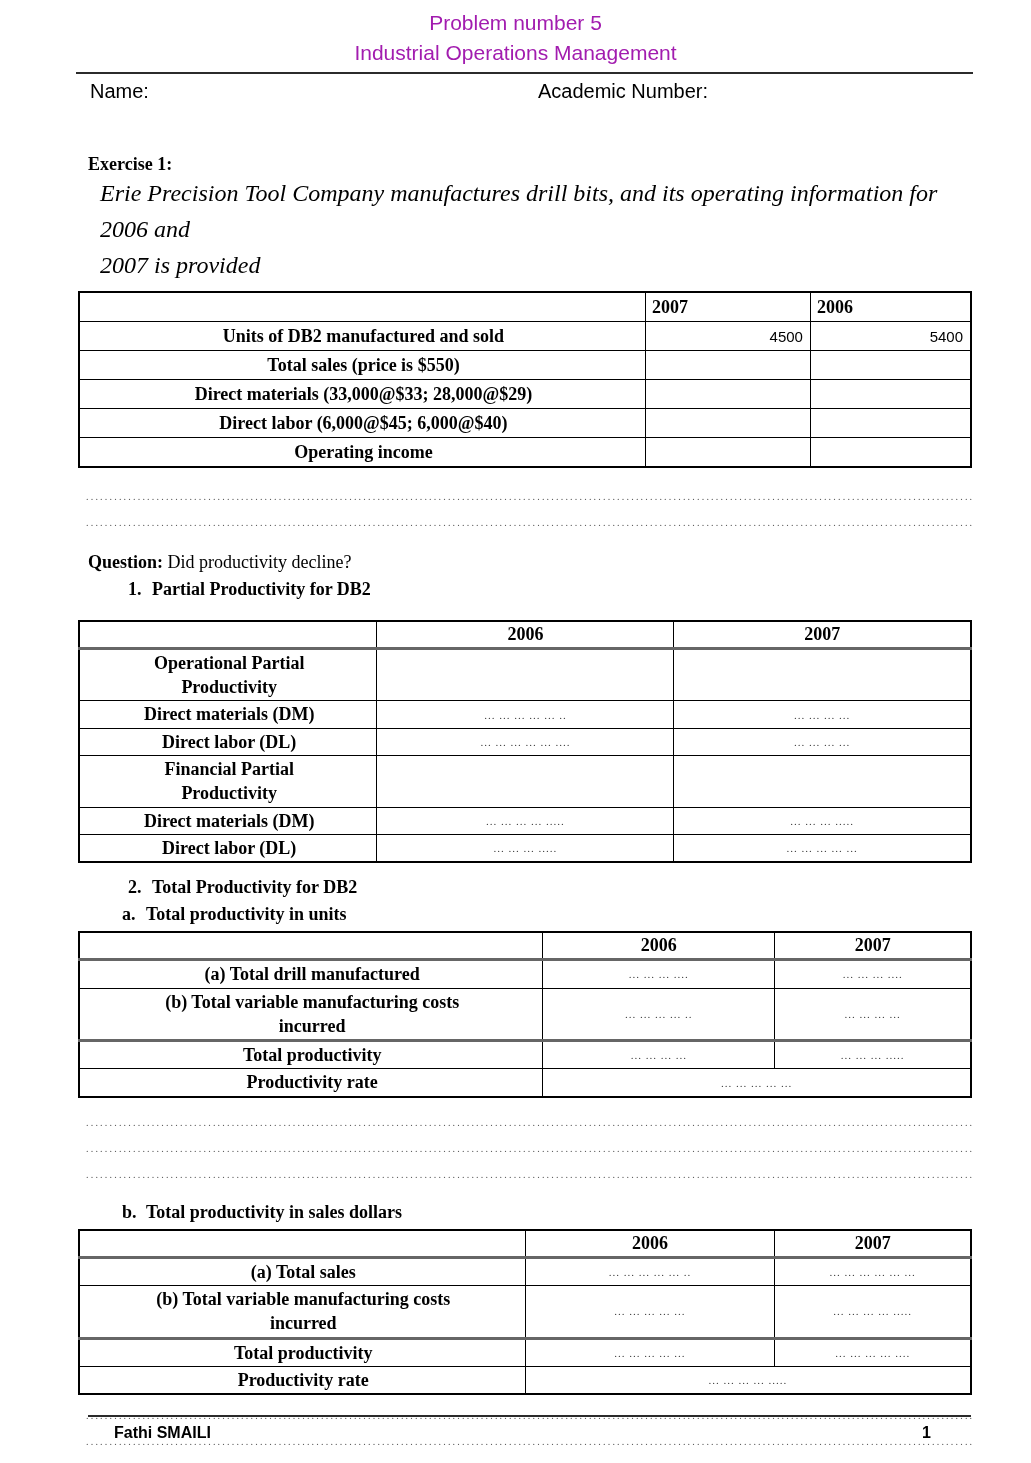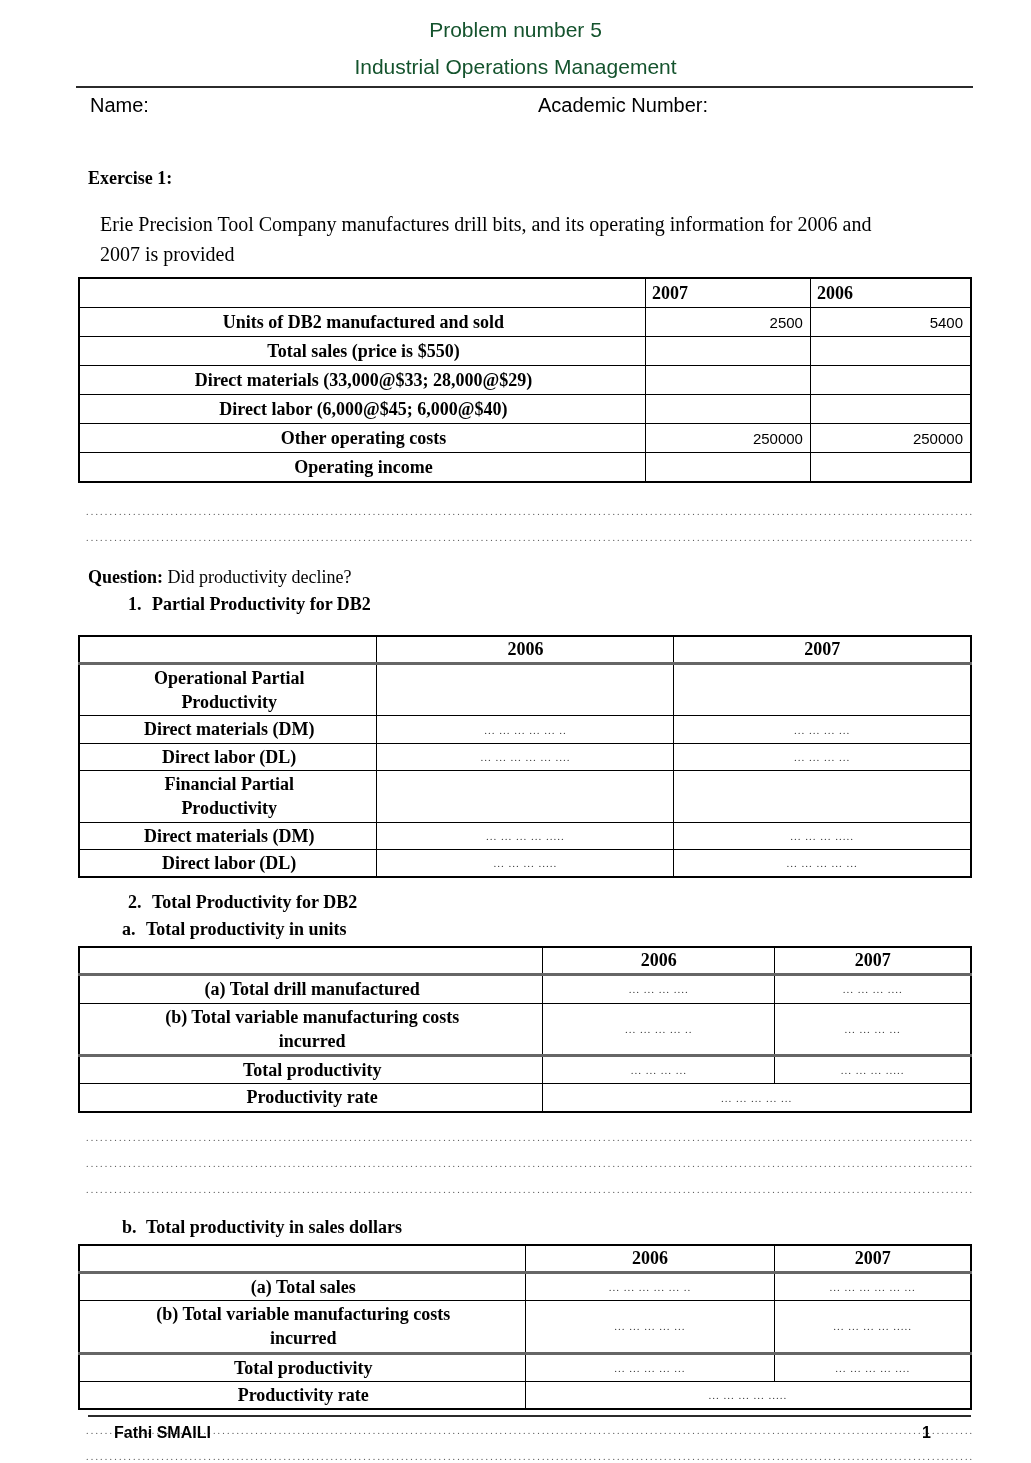--- a/index.html
+++ b/index.html
@@ -8,34 +8,34 @@
     width: 1031px; height: 1463px;
     position: relative;
     overflow: hidden;
     font-family: "Liberation Serif", serif;
     color: #000;
   }
 
   
   .doc-header { padding-top: 8px; text-align: center;
     font-family: "Liberation Sans", sans-serif; }
-  .doc-title { font-size: 21px; line-height: 1.45; color: #14532d; margin-top: 7px; }
+  .doc-title { font-size: 21px; line-height: 1.45; color: #a21caf; }
   .header-rule { border: none; border-top: 2px solid #2b2b2b;
     margin: 3px 58px 0 76px; }
   .name-row { position: relative; height: 30px; margin-top: 6px;
     font-family: "Liberation Sans", sans-serif; font-size: 20px; }
   .name-label { position: absolute; left: 90px; top: 0; }
   .academic-label { position: absolute; left: 538px; top: 0; }
 
   
   .content { margin: 0 59px 0 78px; }
 
   .exercise-heading { margin-top: 44px; font-weight: bold; font-size: 18px; padding-left: 10px; }
-  .intro-paragraph { margin-top: 20px; padding-left: 22px; padding-right: 4px;
-    font-size: 20px; line-height: 1.5; white-space: pre-line; }
+  .intro-paragraph { margin-top: 0; padding-left: 22px; padding-right: 4px;
+    font-size: 24px; line-height: 1.5; white-space: pre-line; font-style: italic; }
 
   
   table { border-collapse: collapse; width: 100%; table-layout: fixed; }
   .doc-table { margin-top: 8px; border: 2px solid #000; }
   .doc-table td, .doc-table th { border: 1.5px solid #000; overflow: hidden; }
   .lbl { font-weight: bold; font-size: 18px; padding: 1px 6px 1px 8px;
     text-align: center; vertical-align: middle; white-space: pre-line; line-height: 1.35; }
   .colhead-left { font-weight: bold; font-size: 18px; text-align: left; padding: 2px 6px; }
   .colhead-center { font-weight: bold; font-size: 18px; text-align: center; padding: 2px 6px; }
   .num { font-family: "Liberation Sans", sans-serif; font-size: 15px;
@@ -98,42 +98,37 @@
         <col style="width:18%">
       </colgroup>
     <tbody>
         <tr class="h30">
       <td class="lbl"></td>
       <td class="colhead-left">2007</td>
       <td class="colhead-left">2006</td>
     </tr>
     <tr class="h29">
       <td class="lbl">Units of DB2 manufactured and sold</td>
-      <td class="num">2500</td>
+      <td class="num">4500</td>
       <td class="num">5400</td>
     </tr>
     <tr class="h29">
       <td class="lbl">Total sales (price is $550)</td>
       <td class="num"></td>
       <td class="num"></td>
     </tr>
     <tr class="h29">
       <td class="lbl">Direct materials (33,000@$33; 28,000@$29)</td>
       <td class="num"></td>
       <td class="num"></td>
     </tr>
     <tr class="h29">
       <td class="lbl">Direct labor (6,000@$45; 6,000@$40)</td>
       <td class="num"></td>
       <td class="num"></td>
-    </tr>
-    <tr class="h29">
-      <td class="lbl">Other operating costs</td>
-      <td class="num">250000</td>
-      <td class="num">250000</td>
     </tr>
     <tr class="h29">
       <td class="lbl">Operating income</td>
       <td class="num"></td>
       <td class="num"></td>
     </tr>
   </tbody>
     </table>
 
   <div class="answer-lines mt16">

